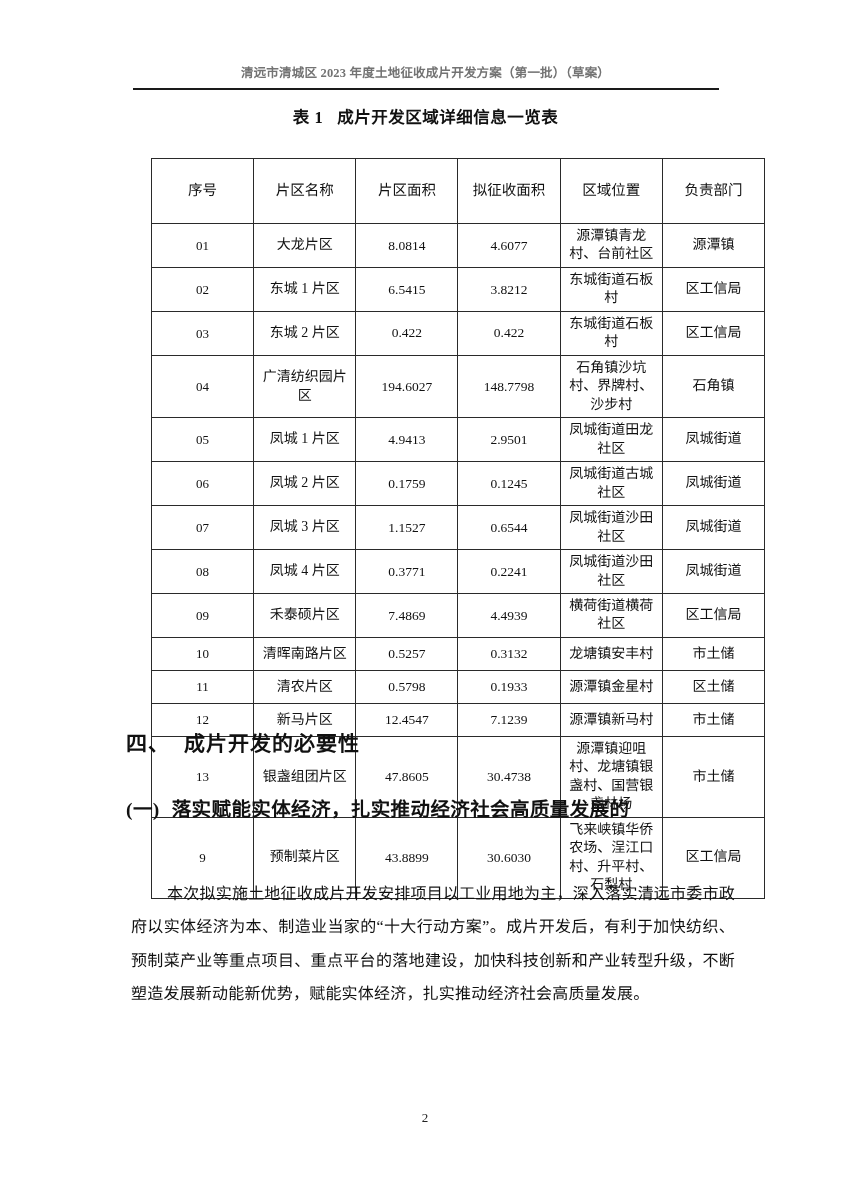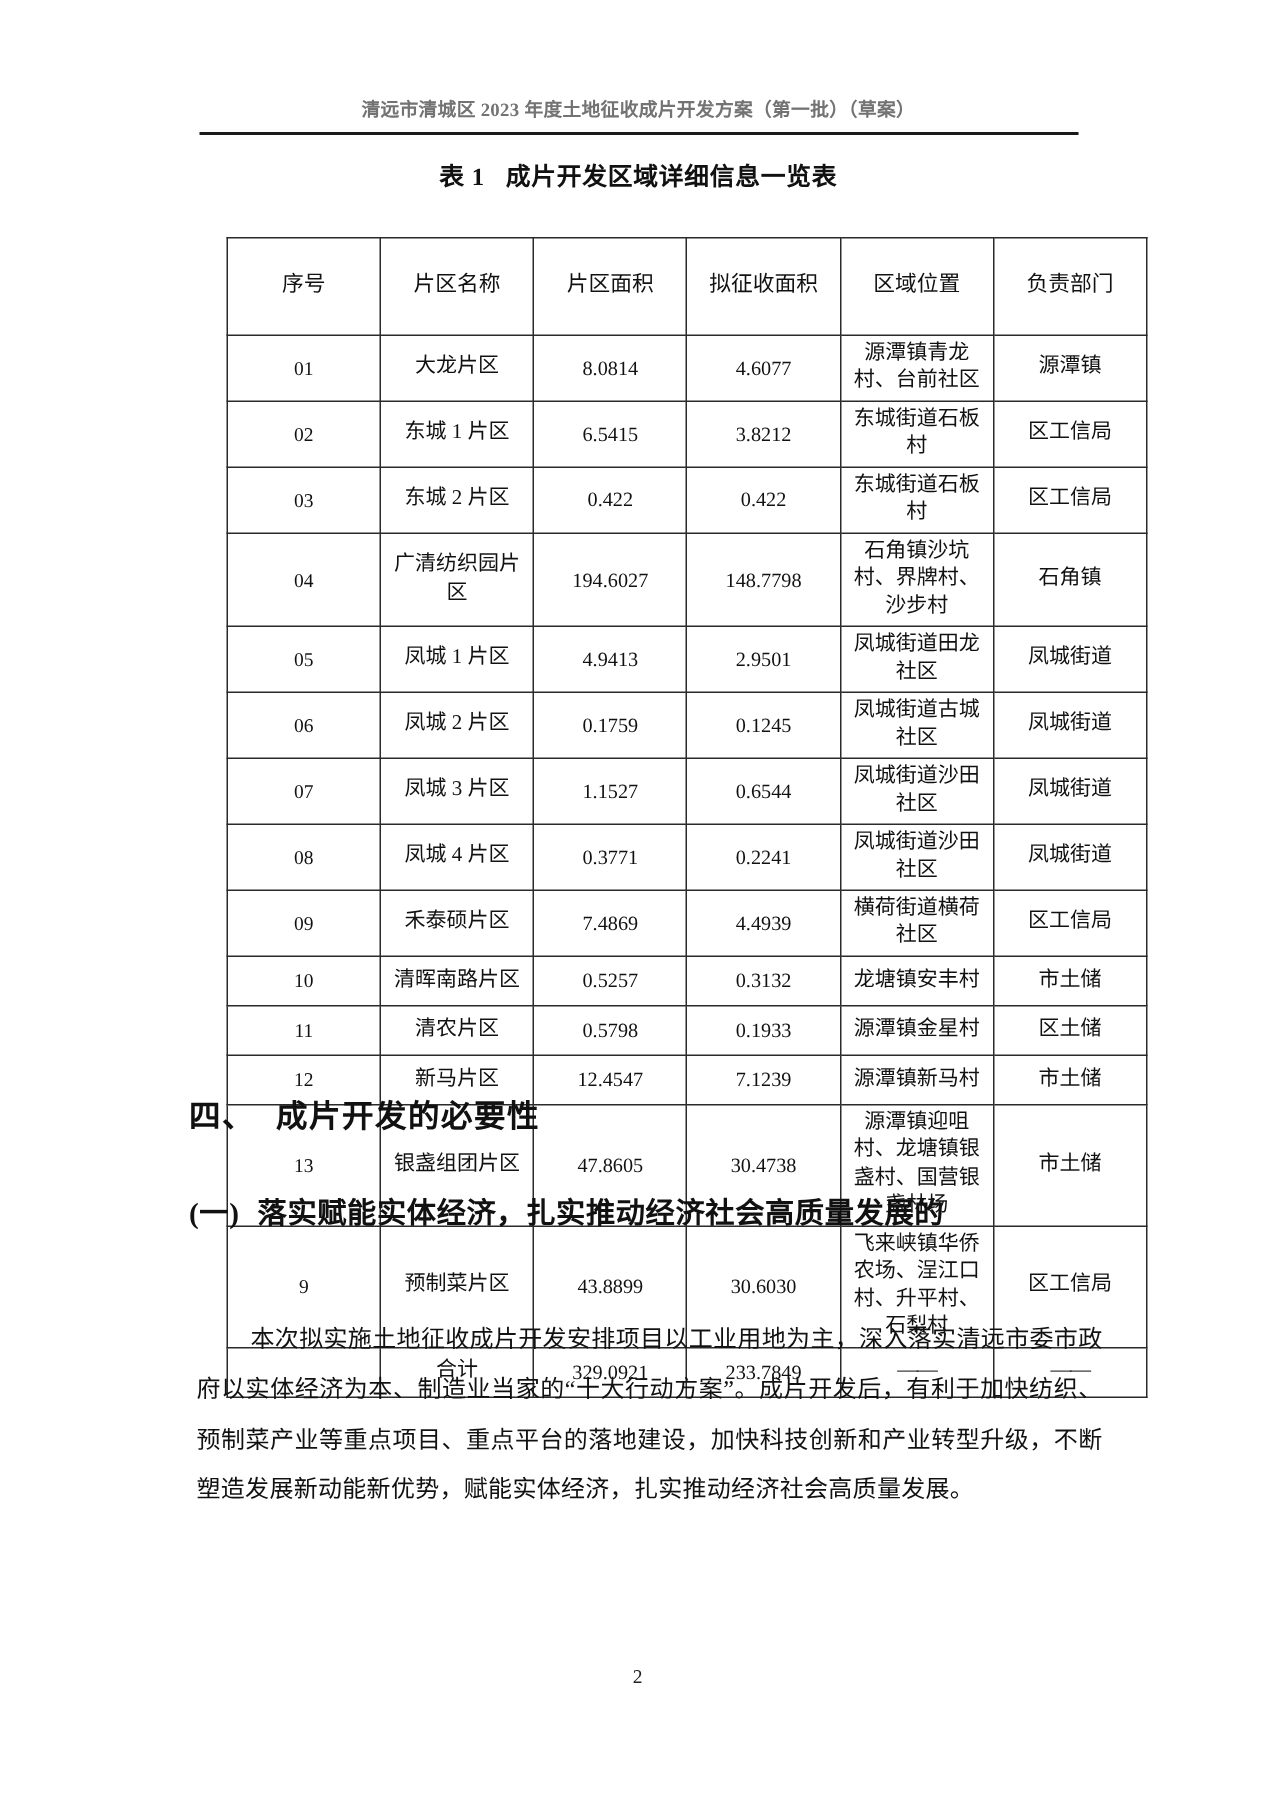--- a/index.html
+++ b/index.html
@@ -315,28 +315,20 @@
 
         <tr class="r-2line">
           <td class="c-idx">9</td>
           <td class="c-name">预制菜片区</td>
           <td class="c-area">43.8899</td>
           <td class="c-acq">30.6030</td>
           <td class="c-loc">飞来峡镇华侨农场、浧江口村、升平村、石梨村</td>
           <td class="c-dept">区工信局</td>
         </tr>
 
-        <tr class="r-total">
-          <td class="c-idx"></td>
-          <td class="c-name">合计</td>
-          <td class="c-area">329.0921</td>
-          <td class="c-acq">233.7849</td>
-          <td class="c-loc dash">——</td>
-          <td class="c-dept dash">——</td>
-        </tr>
 
       </tbody>
     </table>
   </div>
 
   <div class="h-section">
     <span class="sec-num">四、</span><span>成片开发的必要性</span>
   </div>
 
   <div class="h-sub">

